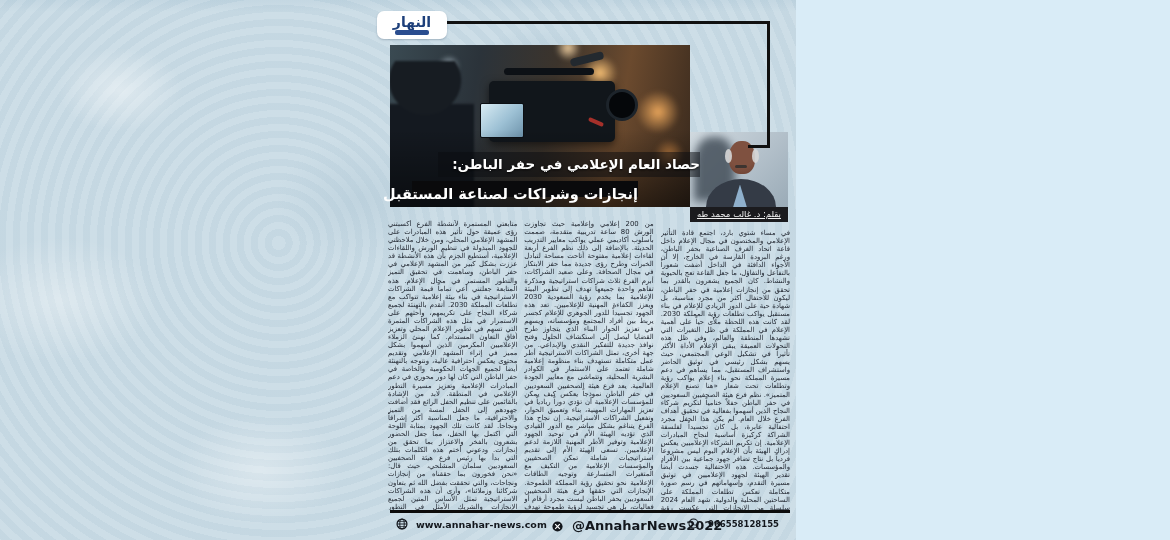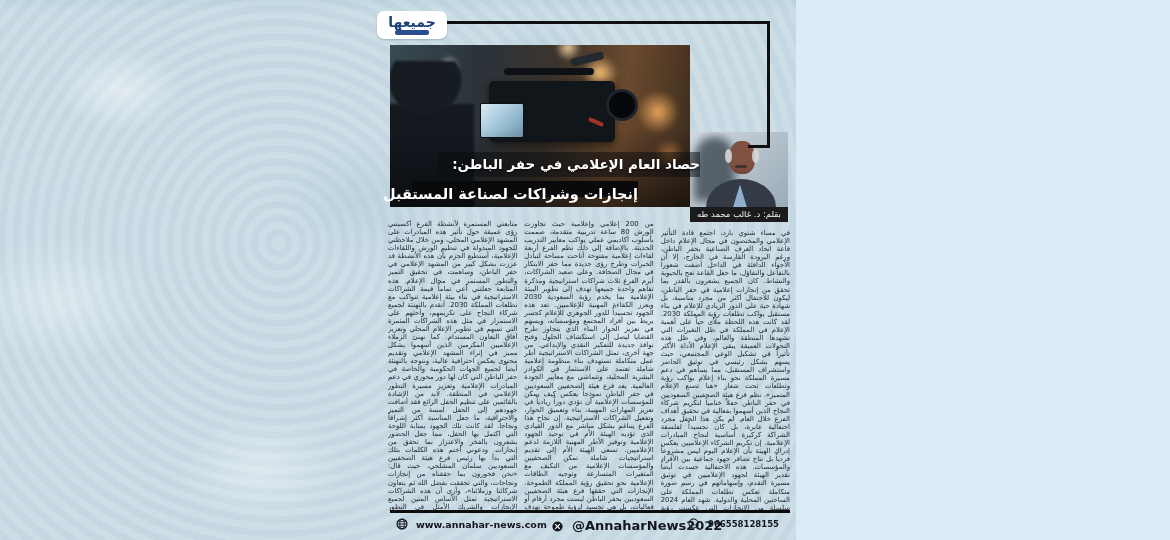--- a/index.html
+++ b/index.html
@@ -71,21 +71,21 @@
   .author-shoulders{position:absolute;left:16%;bottom:-6px;width:72%;height:46%;background:#343b46;border-radius:55% 55% 0 0/90% 90% 0 0;}
   .author-shirt{position:absolute;left:44%;bottom:0;width:14%;height:30%;background:#8fb0cc;clip-path:polygon(50% 0,0 100%,100% 100%);}
   .author-head{position:absolute;left:40%;top:12%;width:26px;height:33px;border-radius:46% 46% 42% 42%;background:radial-gradient(circle at 50% 38%,#7f5140 0 55%,#6b4032 100%);}
   .author-hair-l{position:absolute;left:36%;top:22%;width:7px;height:14px;border-radius:50%;background:#d6d6d6;opacity:.9;}
   .author-hair-r{position:absolute;left:63%;top:22%;width:7px;height:14px;border-radius:50%;background:#d6d6d6;opacity:.9;}
   .author-mustache{position:absolute;left:46%;top:44%;width:12px;height:3px;border-radius:2px;background:#3d3430;}
   
   .byline{
     position:absolute;left:690px;top:207px;width:98px;height:15px;z-index:4;
     background:#1b1b1e;color:#f2f2f2;font-size:8.5px;line-height:15px;
-    text-align:center;direction:rtl;
+    text-align:center;direction:rtl;text-decoration:underline;
   }
   
   .headline1{
     position:absolute;left:438px;top:152px;width:262px;height:25px;z-index:4;
     background:rgba(10,12,16,.5);
     color:#ffffff;font-weight:bold;font-size:13.5px;line-height:25px;
     direction:rtl;text-align:right;white-space:nowrap;
     text-shadow:0 1px 2px rgba(0,0,0,.8);
   }
   .headline2{
@@ -115,21 +115,21 @@
 </head>
 <body>
 
 <div class="paper"></div>
 
 <div class="frame-top"></div>
 <div class="frame-right"></div>
 <div class="frame-foot"></div>
 
 <div class="logo-pill">
-  <div class="logo-word">جميعها</div>
+  <div class="logo-word">النهار</div>
   <div class="logo-band"></div>
 </div>
 
 <div class="photo-main">
   <div class="bokeh b1"></div>
   <div class="bokeh b2"></div>
   <div class="bokeh b3"></div>
   <div class="bokeh b4"></div>
   <div class="bokeh b5"></div>
   <div class="cam-person"></div>

